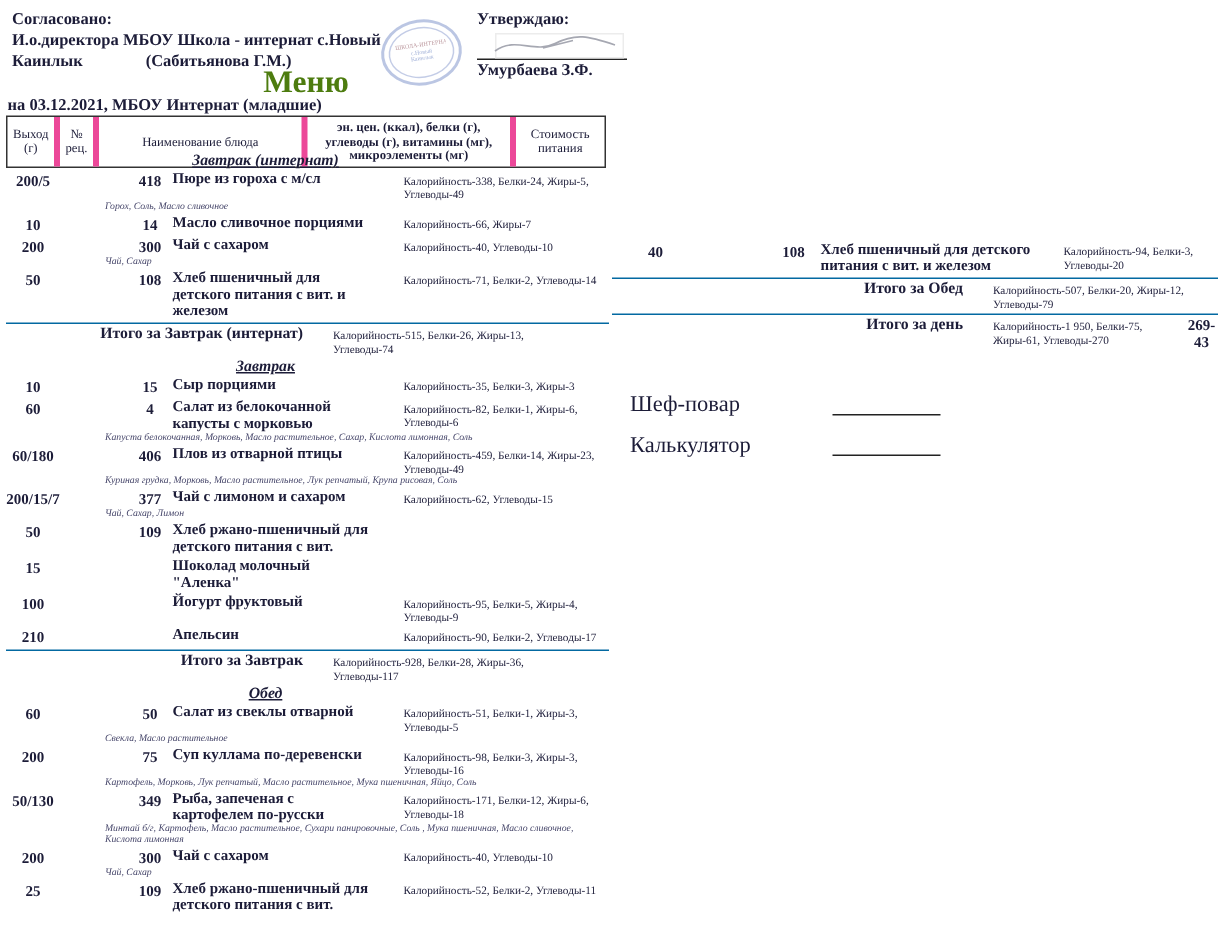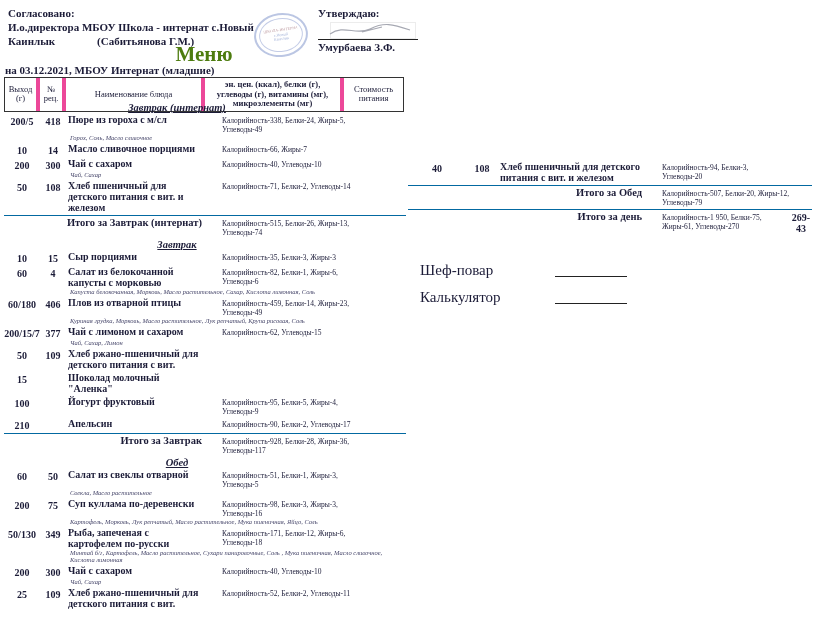--- a/index.html
+++ b/index.html
@@ -33,21 +33,21 @@
   .hc.w4{width:139px;flex:none;font-weight:bold;}
   .hc.w5{width:59px;flex:none;}
   
   #left-rows{position:absolute;left:4px;top:100px;width:402px;}
   #right-col{position:absolute;left:408px;top:161px;width:404px;}
   .section-heading{width:346px;text-align:center;font-size:10.5px;font-weight:bold;font-style:italic;
     text-decoration:underline;margin:2px 0 1px 0;}
   .item{margin-bottom:2px;}
   .row{display:flex;align-items:flex-start;}
   .c-out{width:36px;flex:none;text-align:center;font-size:10px;font-weight:bold;line-height:11px;padding-top:2px;}
-  .c-rec{width:26px;flex:none;text-align:center;font-size:10px;font-weight:bold;line-height:11px;padding-top:2px;}
+  .c-rec{width:26px;flex:none;text-align:center;font-size:10px;font-weight:bold;line-height:11px;padding-top:2px;margin-left:47px;}
   .c-name{width:140px;flex:none;font-size:10px;font-weight:bold;line-height:11px;padding:0 4px 0 2px;box-sizing:border-box;}
   .c-nutr{width:140px;flex:none;font-size:7.5px;line-height:9px;padding-top:2px;color:#23233f;margin-left:16px;}
   .c-cost{flex:1;font-size:10px;font-weight:bold;text-align:center;line-height:11px;padding-top:1px;}
   .ingredients{margin:0 0 2px 66px;width:332px;font-size:6.5px;font-style:italic;line-height:7px;color:#46466a;}
   .total{display:flex;align-items:flex-start;border-top:1px solid #0369a1;padding-top:1px;margin:1px 0 2px 0;}
   .t-label{width:202px;flex:none;text-align:right;font-size:10.5px;font-weight:bold;line-height:12px;
     padding-right:4px;box-sizing:border-box;}
   
   #right-col .c-out{width:58px;}
   #right-col .c-rec{width:32px;}

